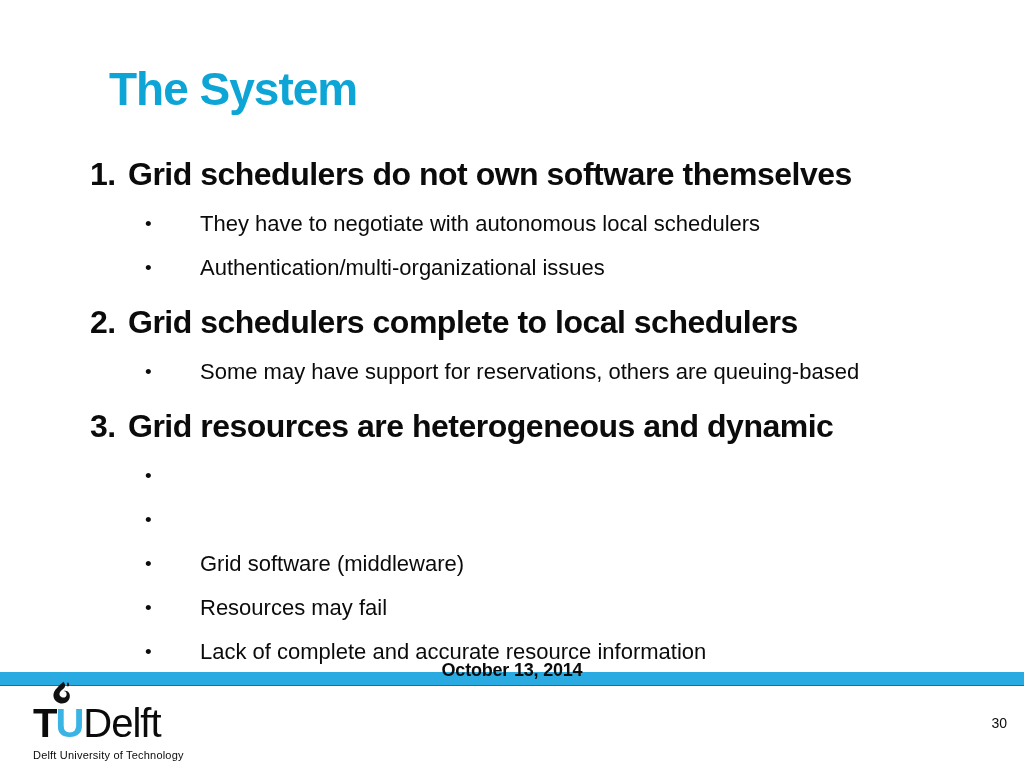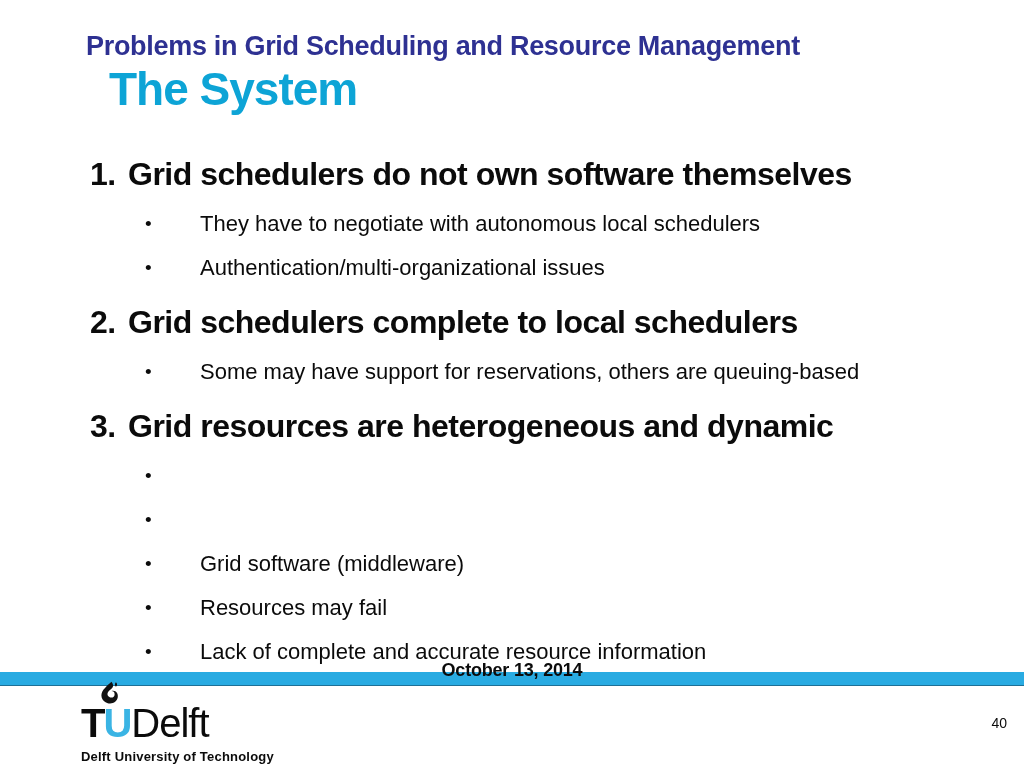--- a/index.html
+++ b/index.html
@@ -41,38 +41,37 @@
     background:var(--divider-bar,#29ABE2);
     border-bottom:1px solid var(--divider-edge,#1E7096);
   }
   .date {
     position:absolute; left:0; top:660px; width:100%; text-align:center;
     font-size:18px; font-weight:700; letter-spacing:-0.2px;
   }
   .page-number { position:absolute; right:17px; top:715px; font-size:14px; }
 
   
-  .tudelft-logo { position:absolute; left:33px; top:681px;margin-left:48px; }
+  .tudelft-logo { position:absolute; left:33px; top:681px; }
   .tud-flame { display:block; width:26px; height:25px; margin-left:15px; }
   .tud-word { font-size:40px; line-height:37px; margin-top:-1px; white-space:nowrap; }
   .tud-t { font-weight:700; letter-spacing:-2px; }
   .tud-u { font-weight:700; letter-spacing:-1px; color:var(--tu-cyan,#3AB4E4); }
   .tud-delft { font-weight:400; letter-spacing:-1px; }
-  .tud-sub { font-size:13px; font-weight:700; margin-top:7px; letter-spacing:0.2px; white-space:nowrap; }
+  .tud-sub { font-size:11px; font-weight:400; margin-top:7px; letter-spacing:0.2px; white-space:nowrap; }
 
   
   .coregrid-logo { position:absolute; right:2px; top:710px; width:240px; height:56px; }
   .coregrid-logo svg { display:block; width:240px; height:56px; }
 </style>
 </head>
 <body>
 
 <div class="slide">
 
-  <div class="pretitle">Problems in Grid Scheduling and Resource Management</div>
   <div class="slide-title">The System</div>
 
   <div class="content">
 
     <div class="item">
       <div class="item-heading">
         <span class="item-num">1.</span>
         <span>Grid schedulers do not own software themselves</span>
       </div>
       <div class="bullet">
@@ -132,15 +131,15 @@
       <path d="M21 1 C25 6 24 10 20 13 C14 17 13 22 17 25 C21 28 26 26 26 21 C26 18 24 16 21 16 C28 14 32 20 31 26 C30 33 22 38 14 35 C5 32 2 22 8 14 C12 9 16 5 21 1 Z" fill="#111"></path>
       <path d="M28 2 C30.5 4 30.5 7.5 28 9 C26 7.5 26 4 28 2 Z" fill="#111"></path>
     </svg>
     <div class="tud-word">
       <span class="tud-t">T</span><span class="tud-u">U</span><span class="tud-delft">Delft</span>
     </div>
     <div class="tud-sub">Delft University of Technology</div>
   </div>
 
 
-  <div class="page-number">40</div>
+  <div class="page-number">30</div>
 
 </div>
 
 </body></html>

